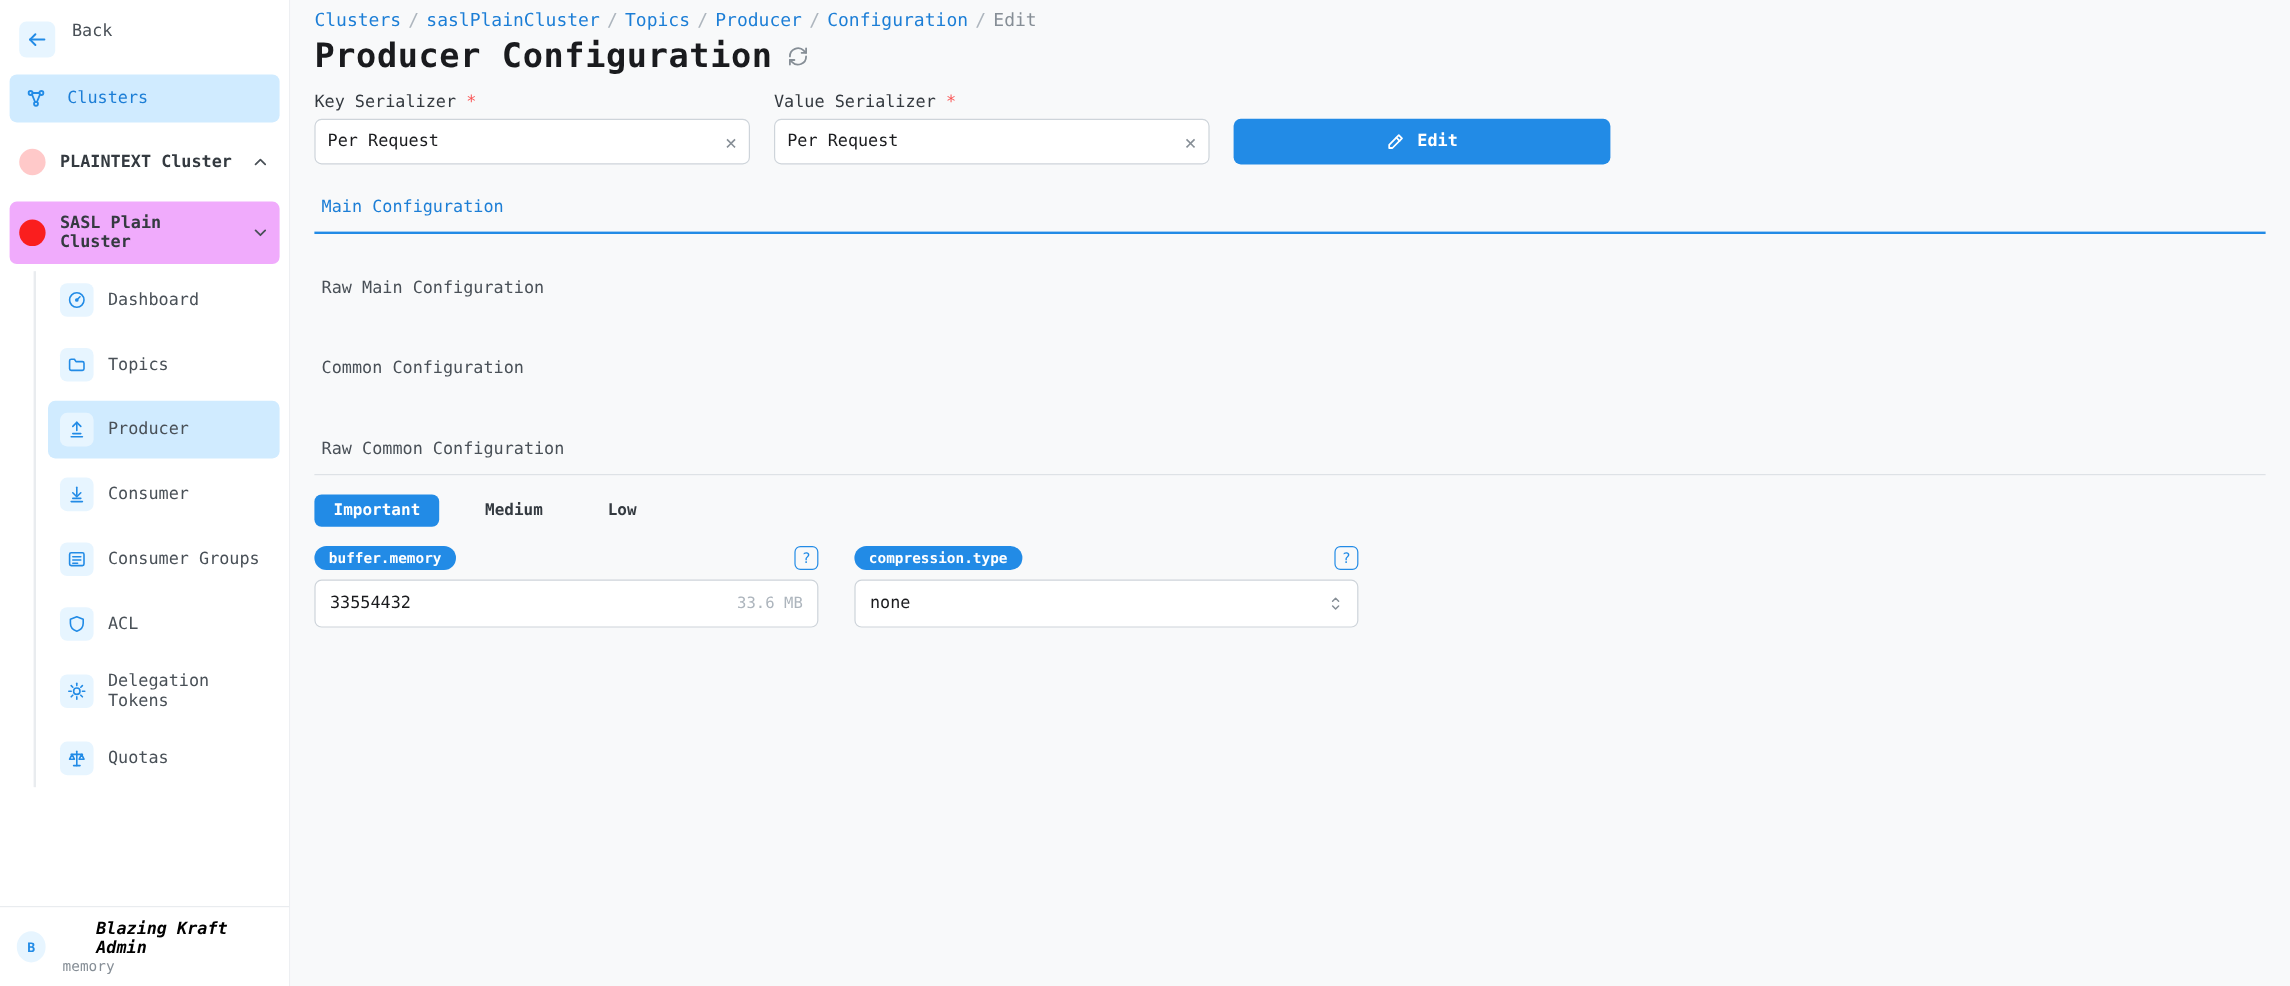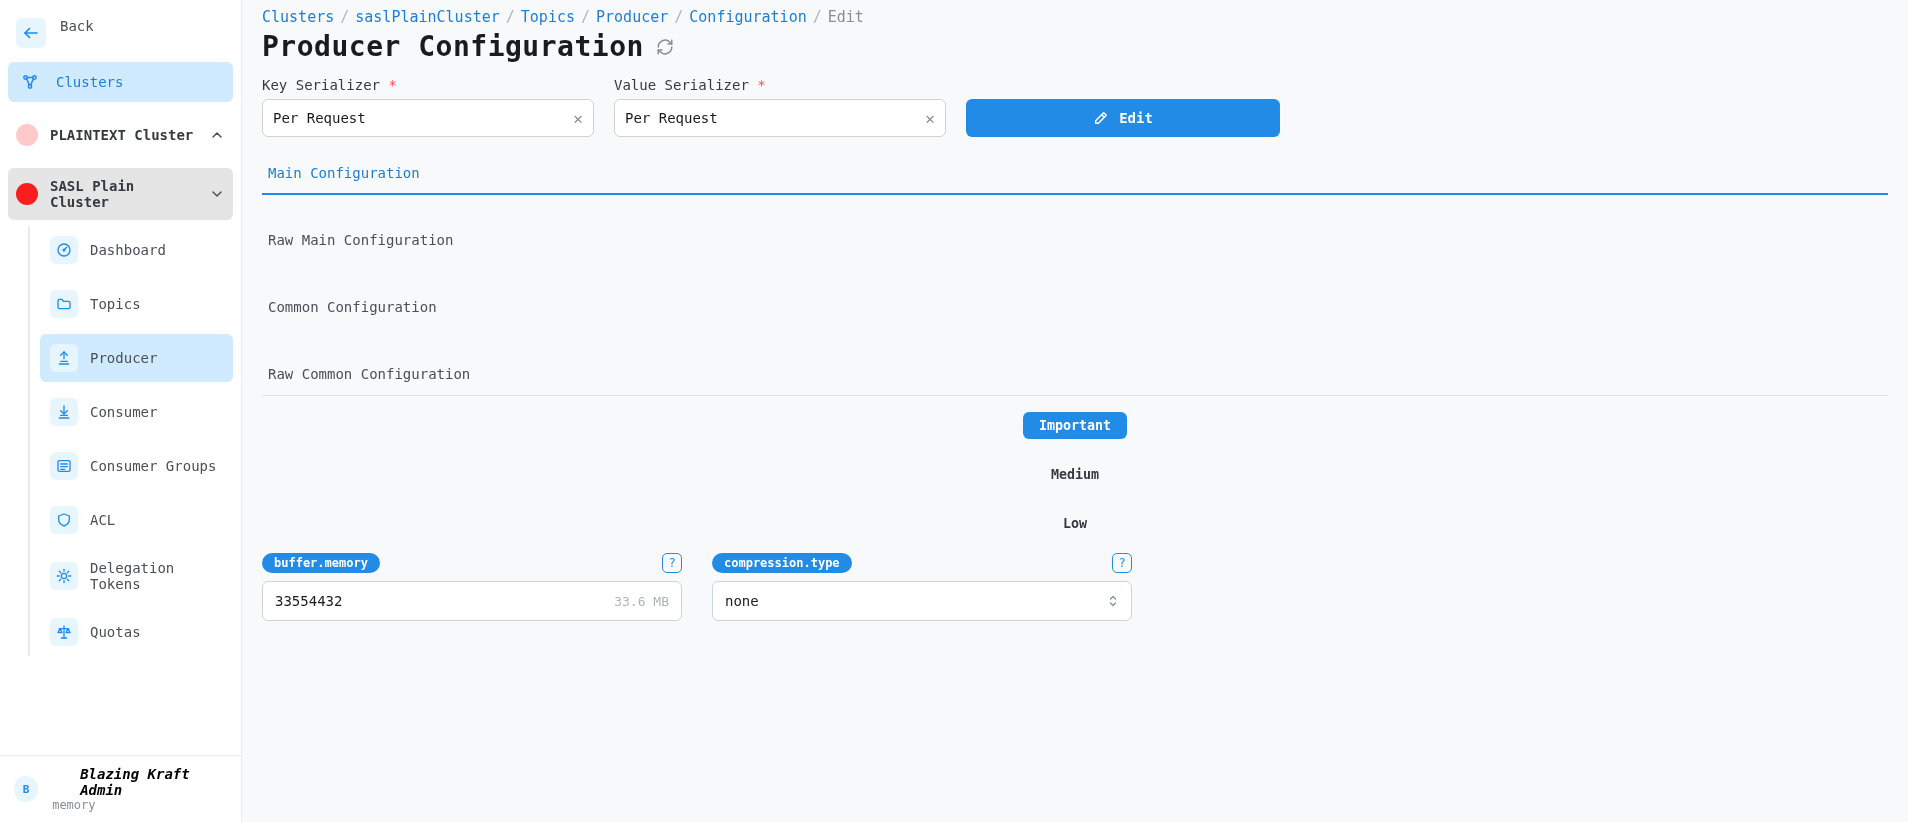--- a/index.html
+++ b/index.html
@@ -53,21 +53,21 @@
   }
   .sb-top-btn .icon-slot { width: 20px; height: 20px; display:flex;align-items:center;justify-content:center; color:#228be6; }
 
   
   .cluster-row {
     display: flex; align-items: center; gap: 12px;
     padding: 10px 8px; margin-top: 12px;
     border-radius: 6px; cursor: pointer;
     font-weight: 600; color: #343a40;
   }
-  .cluster-row.active { background: #e5e5e5; }
+  .cluster-row.active { background: #f0abfc; }
   .cluster-dot { width: 22px; height: 22px; border-radius: 50%; flex:0 0 22px; }
   .cluster-dot.pink { background: #ffc9c9; }
   .cluster-dot.red { background: #fa1e1e; }
   .cluster-chevron { margin-left: auto; color:#495057; }
 
   
   .subnav { margin: 6px 0 0 20px; border-left: 2px solid #e9ecef; padding-left: 10px; }
   .sub-item {
     display: flex; align-items: center; gap: 12px;
     padding: 10px 10px; border-radius: 6px; cursor: pointer;
@@ -108,42 +108,42 @@
   .refresh-ic { color:#868e96; cursor:pointer; }
 
   
   .form-row { display:flex; gap:20px; margin-top:14px; align-items:flex-end; }
   .field { display:flex; flex-direction:column; gap:6px; }
   .field-label { font-size:14px; color:#343a40; }
   .req { color:#fa5252; }
   .input-wrap {
     display:flex; align-items:center; justify-content:space-between;
     background:#fff; border:1px solid #ced4da; border-radius:6px;
-    padding:0 10px; height:38px; width:332px;text-align:center;
+    padding:0 10px; height:38px; width:363px;text-align:center;
   }
   .input-wrap .val { color:#1a1b1e; }
   .clear-x { color:#868e96; cursor:pointer; font-size:16px; }
 
   .edit-btn {
     height:38px; width:314px;
     background:#228be6; color:#fff; border:none; border-radius:6px;
     display:flex; align-items:center; justify-content:center; gap:10px;
     font-weight:600; cursor:pointer; font-family:inherit; font-size:14px;
   }
 
   
   .tabs { display:flex; gap:28px; border-bottom:1px solid #dee2e6; margin-top:18px;flex-direction:column; }
   .tab {
     padding:10px 6px 12px 6px; cursor:pointer; color:#495057; font-weight:500;
     border-bottom:2px solid transparent; margin-bottom:-1px;
   }
   .tab.active { color:#1c7ed6; border-bottom-color:#228be6; }
 
   
-  .levels { display:flex; gap:22px; margin-top:16px; align-items:center;flex-direction:column; }
+  .levels { display:flex; gap:22px; margin-top:16px; align-items:center; }
   .level-btn {
     padding:6px 16px; border-radius:6px; cursor:pointer;
     background:transparent; color:#343a40; font-weight:600; border:none; font-family:inherit;
   }
   .level-btn.active { background:#228be6; color:#fff; }
 
   
   .cards { display:flex; gap:30px; margin-top:16px; flex-wrap:wrap; }
   .card { width:420px; }
   .card-head { display:flex; align-items:center; justify-content:space-between; margin-bottom:8px; }

